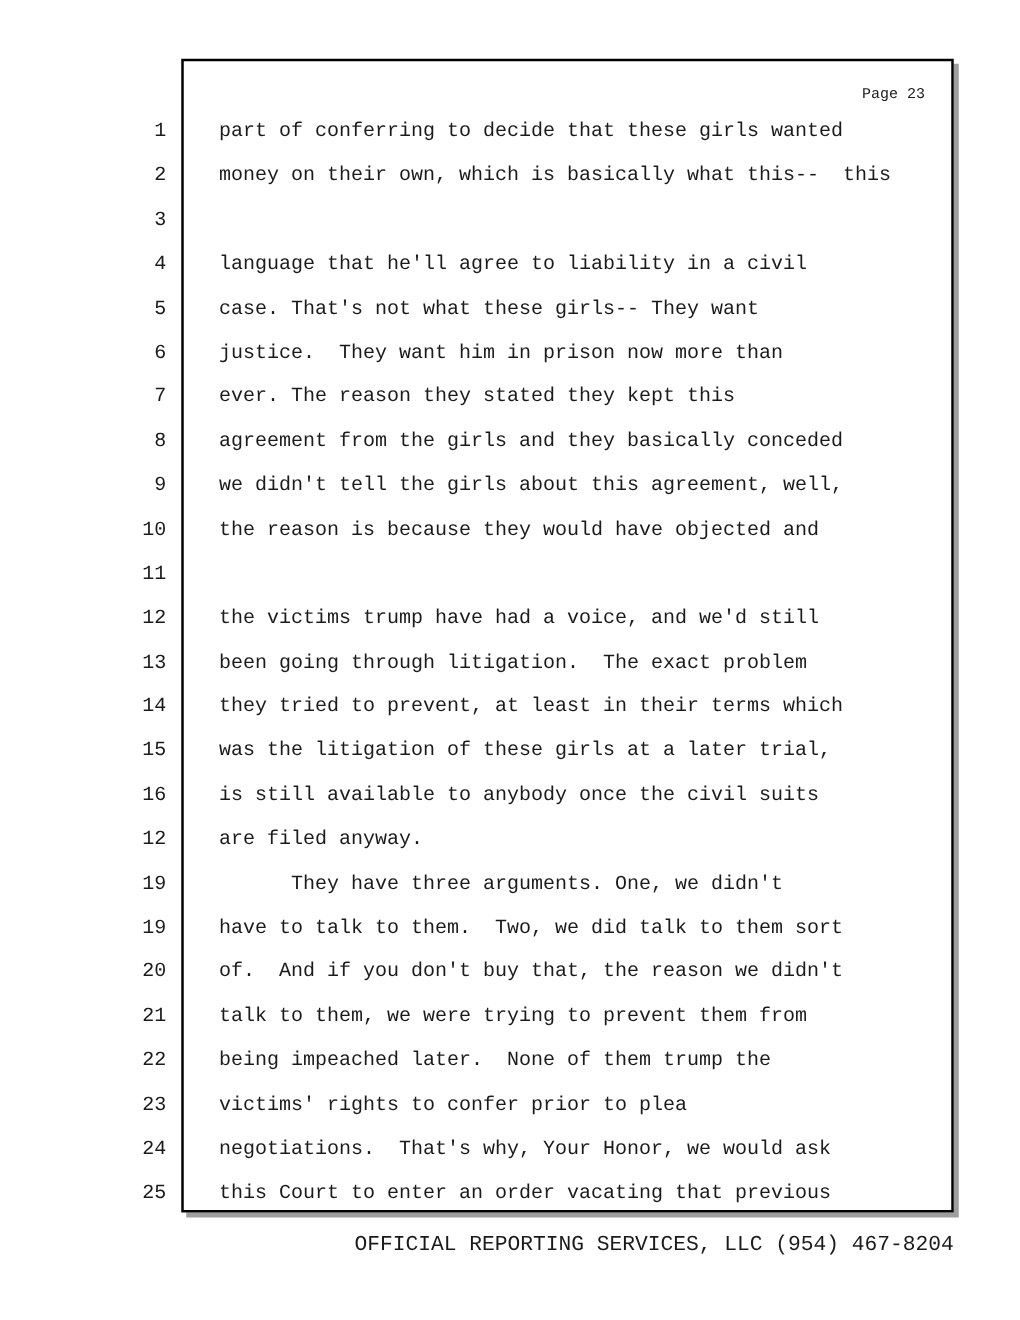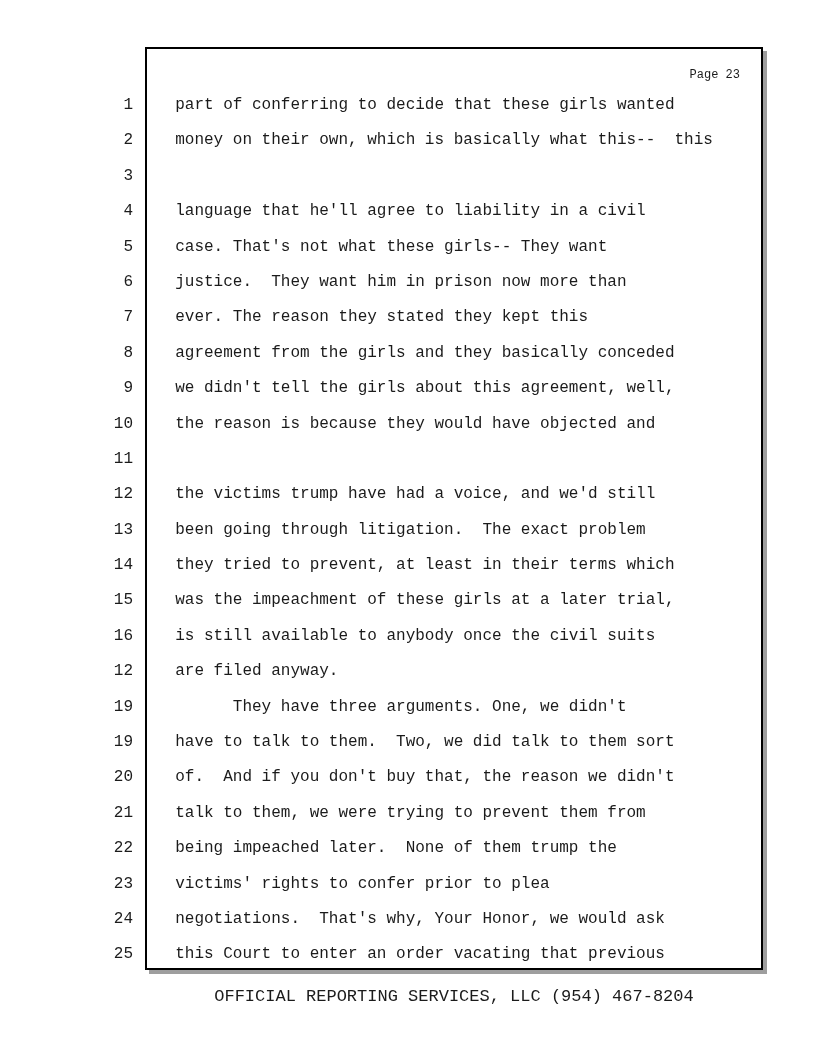--- a/index.html
+++ b/index.html
@@ -57,21 +57,21 @@
   .line .txt {
     position: absolute;
     left: 156px;
     white-space: pre;
   }
   .footer {
     position: absolute;
     left: 145px;
     top: 987px;
     width: 618px;
-    text-align: center;
+    text-align: right;
     font-size: 17px;
     line-height: 20px;
     white-space: pre;
   }
 </style>
 </head>
 <body>
 
 <div class="border-box"></div>
 
@@ -127,21 +127,21 @@
     <div class="line">
     <span class="num">13</span>
     <span class="txt">  been going through litigation.  The exact problem</span>
   </div>
     <div class="line">
     <span class="num">14</span>
     <span class="txt">  they tried to prevent, at least in their terms which</span>
   </div>
     <div class="line">
     <span class="num">15</span>
-    <span class="txt">  was the impeachment of these girls at a later trial,</span>
+    <span class="txt">  was the litigation of these girls at a later trial,</span>
   </div>
     <div class="line">
     <span class="num">16</span>
     <span class="txt">  is still available to anybody once the civil suits</span>
   </div>
     <div class="line">
     <span class="num">12</span>
     <span class="txt">  are filed anyway.</span>
   </div>
     <div class="line">

